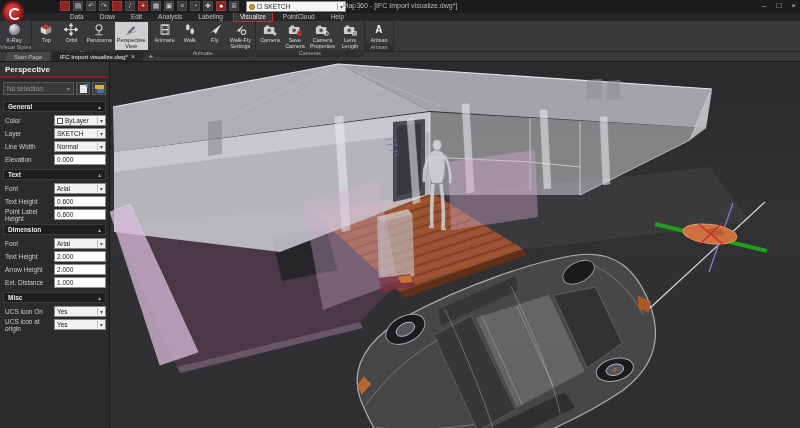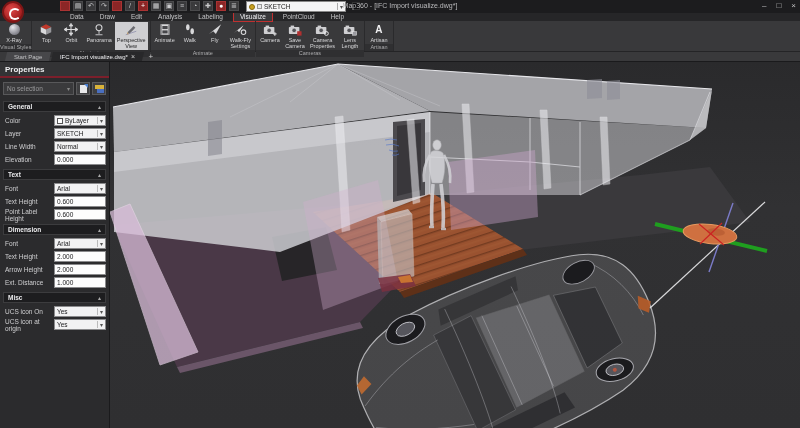--- a/index.html
+++ b/index.html
@@ -331,21 +331,21 @@
     <div class="dtab active">
       <span>IFC Import visualize.dwg*</span>
       <i>×</i>
     </div>
     <span class="newtab">+</span>
   </div>
 
   <div class="main">
 
     <div class="panel">
-      <div class="ptitle">Properties</div>
+      <div class="ptitle">Perspective</div>
       <div class="selrow">
         <div class="selcombo">
           <span>No selection</span>
           <u>▾</u>
         </div>
         <div class="pbtn">
             <span class="pg"></span>
           </div>
         <div class="pbtn">
             <span class="br1"></span>

